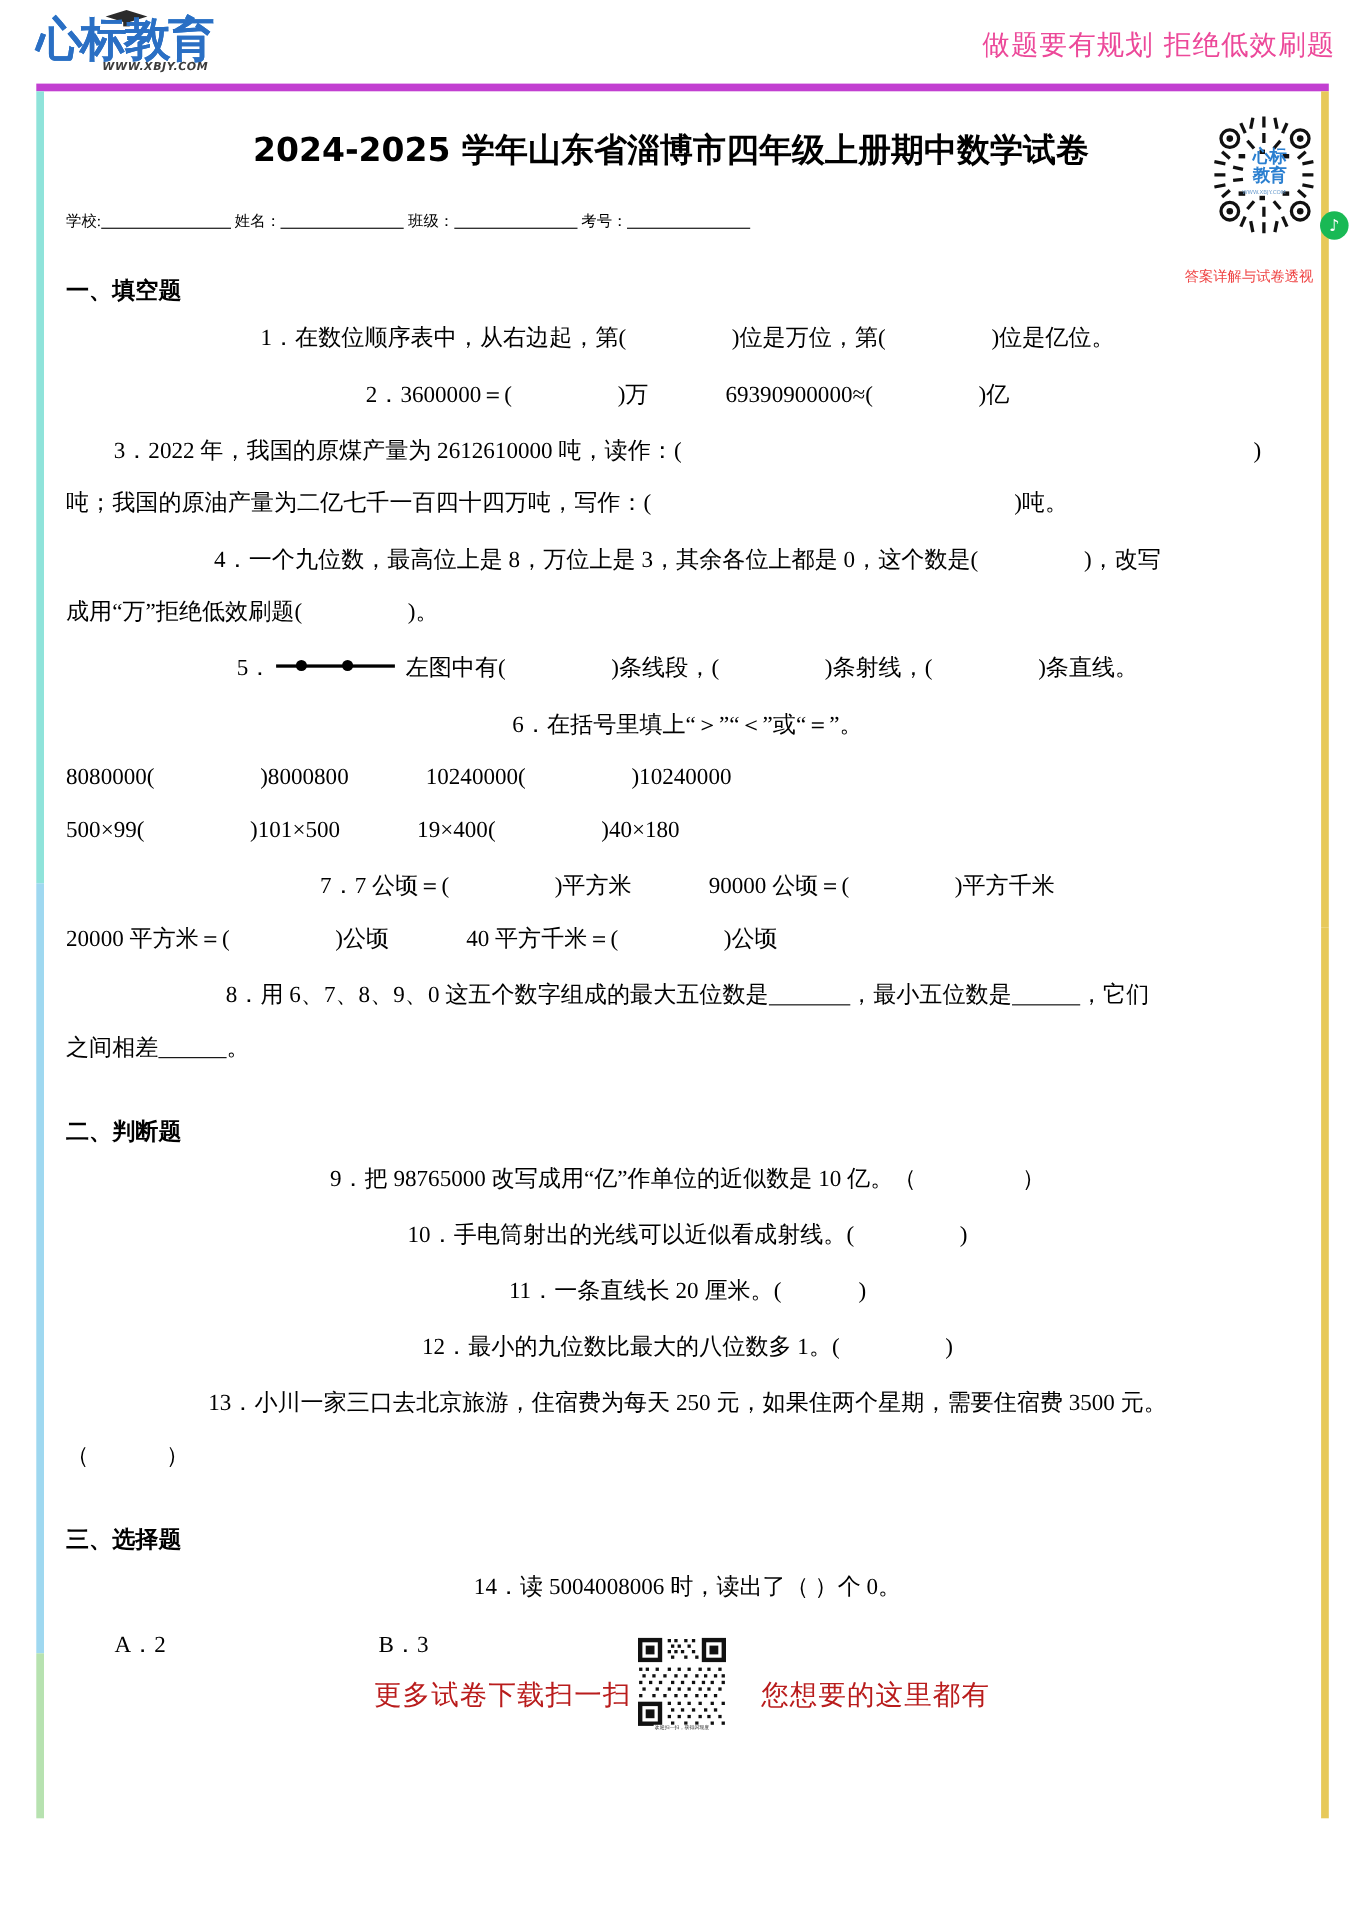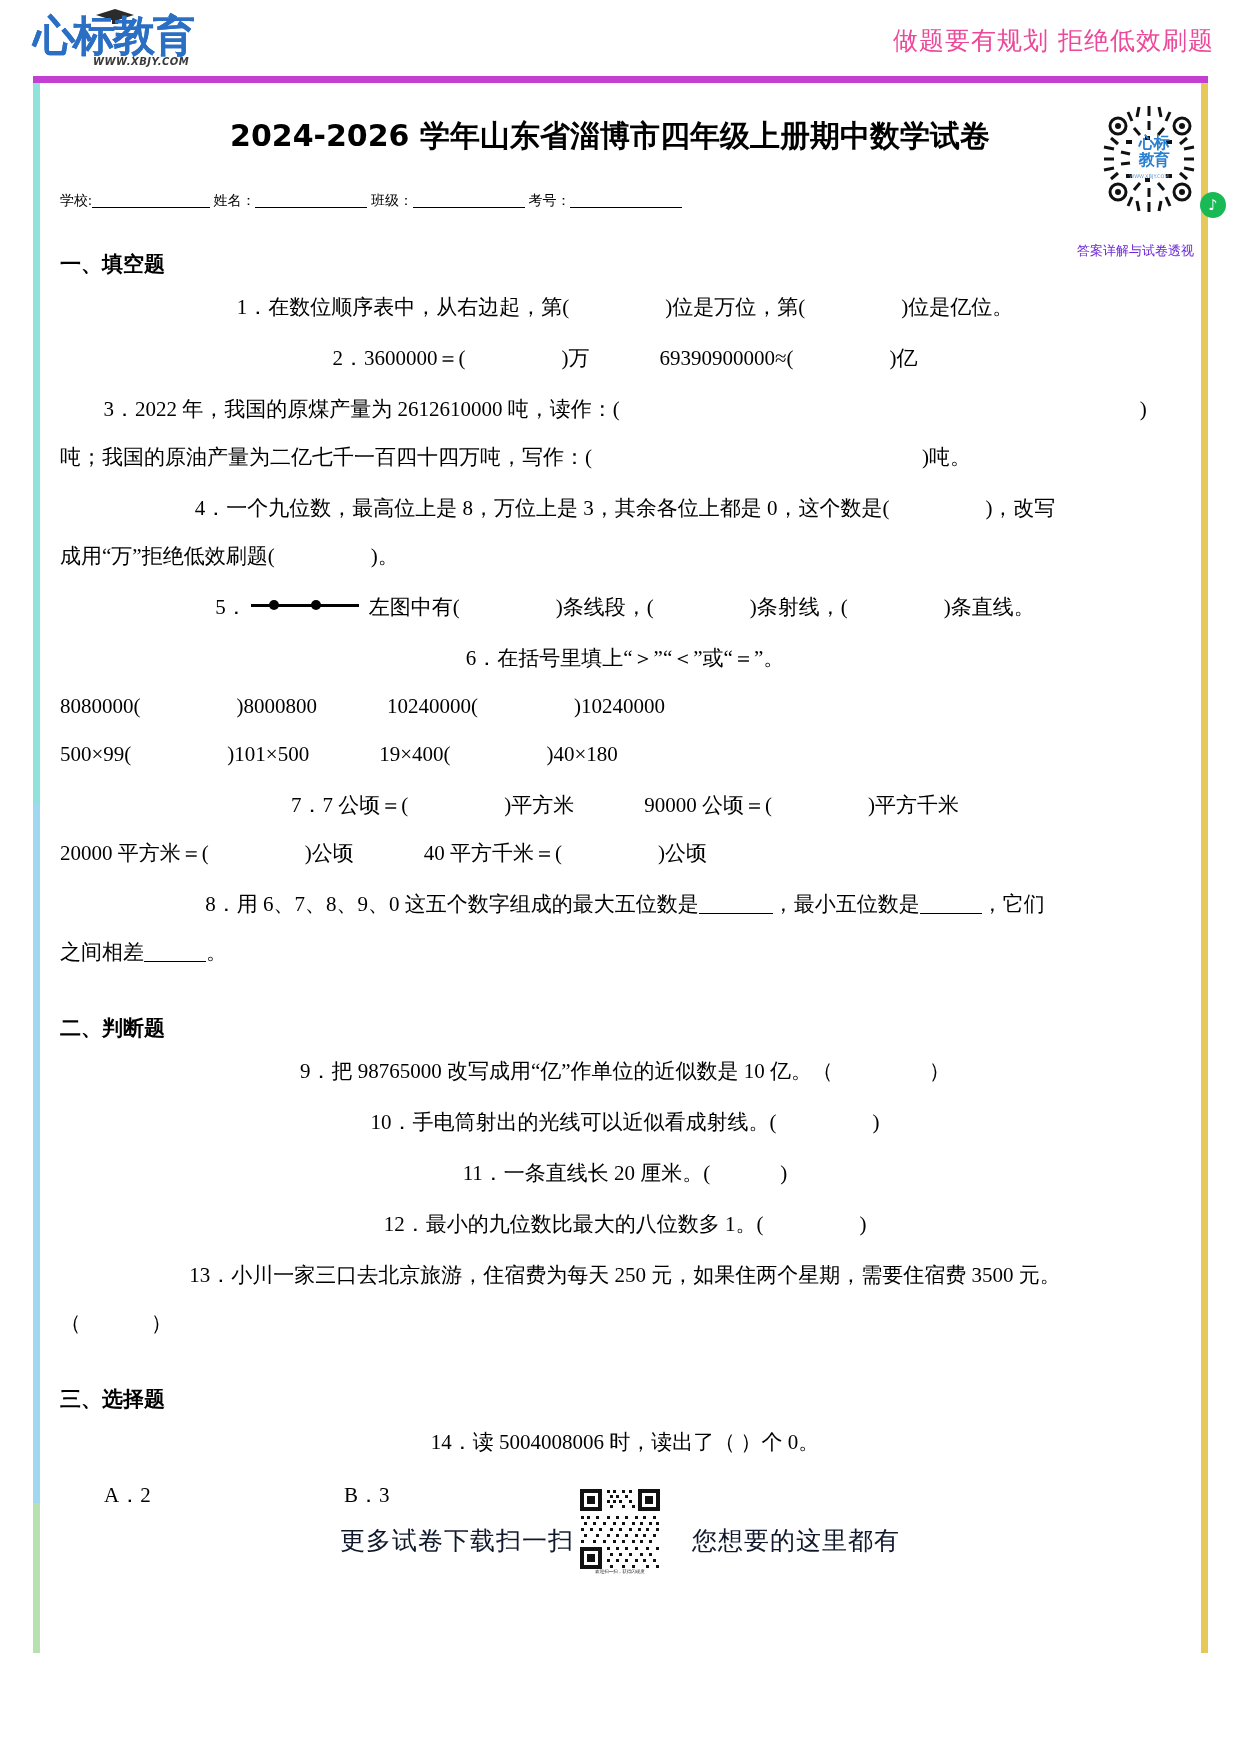--- a/index.html
+++ b/index.html
@@ -195,21 +195,21 @@
     line-height: 26px;
     text-align: center;
   }
 
   .answer-note {
     position: absolute;
     right: -4px;
     top: 150px;
     font-family: "DejaVu Sans", sans-serif;
     font-size: 13px;
-    color: #6d28d9;
+    color: #ef4444;
     white-space: nowrap;
   }
 
   
   .section-head {
     font-family: "DejaVu Sans", sans-serif;
     font-weight: bold;
     font-size: 21px;
     margin-top: 40px;
     margin-bottom: 4px;
@@ -302,21 +302,21 @@
     color: #222;
     white-space: nowrap;
     background: #fff;
     padding: 0 1px;
   }
   .footer-text {
     margin-top: 6px;
     font-family: Liberation Sans, sans-serif;
     font-size: 25px;
     letter-spacing: 1px;
-    color: #0f172a;
+    color: #b91c1c;
     white-space: nowrap;
     position: relative;
     top: -54px;
   }
   .footer-text .ft-left { margin-right: 118px; }
 </style>
 </head>
 <body>
 
 <div class="top-header">
@@ -394,21 +394,21 @@
       </g>
     </svg>
     <div class="qr-center">
       <div>心标</div>
       <div>教育</div>
       <div class="qr-url">WWW.XBJY.COM</div>
     </div>
     <div class="wechat-dot">♪</div>
   </div>
 
-  <h1 class="doc-title">2024-2026 学年山东省淄博市四年级上册期中数学试卷</h1>
+  <h1 class="doc-title">2024-2025 学年山东省淄博市四年级上册期中数学试卷</h1>
 
   <div class="fill-line">
     <span>学校:</span><span class="u"></span>
     <span>姓名：</span><span class="u-sm"></span>
     <span>班级：</span><span class="u-sm"></span>
     <span>考号：</span><span class="u-sm"></span>
   </div>
 
   <div class="answer-note">答案详解与试卷透视</div>
 

